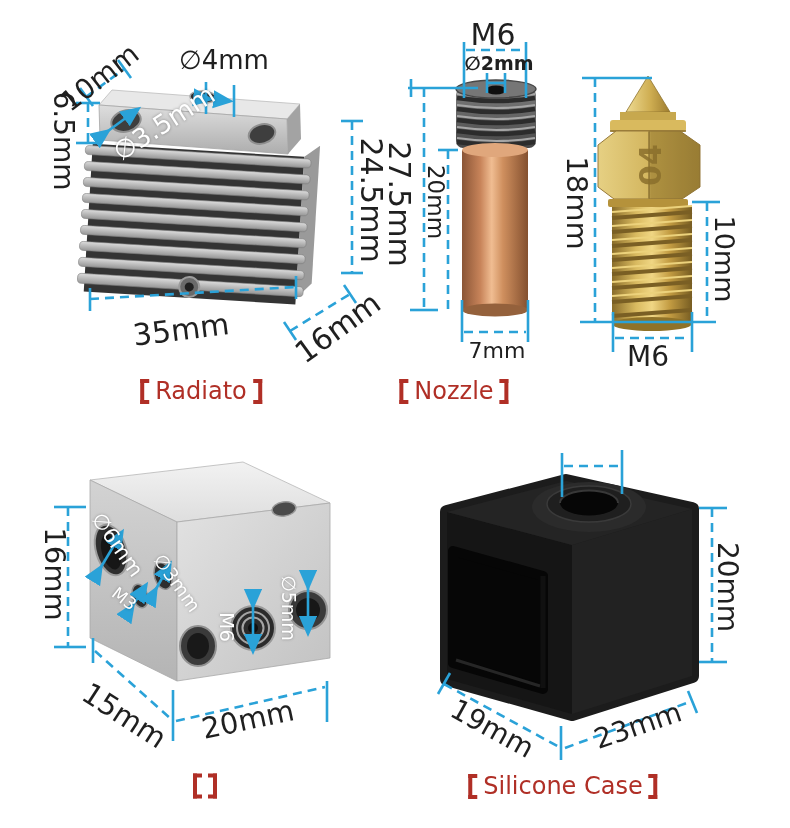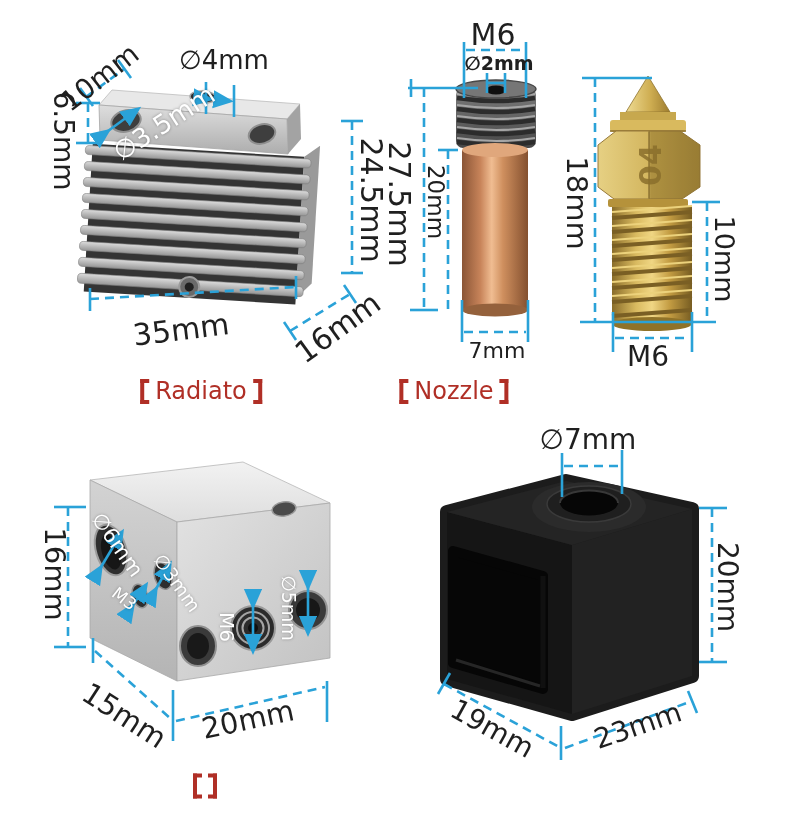--- a/index.html
+++ b/index.html
@@ -291,33 +291,37 @@
 
   <div class="t" style="left:54px;top:574px;font-size:29px;--r:90deg">16mm</div>
   <div class="t tw" style="left:117px;top:545px;font-size:21px;--r:55deg">∅6mm</div>
   <div class="t tw" style="left:124px;top:599px;font-size:17px;--r:38deg">M3</div>
   <div class="t tw" style="left:177px;top:583px;font-size:19px;--r:55deg">∅3mm</div>
   <div class="t tw" style="left:227px;top:627px;font-size:20px;--r:90deg">M6</div>
   <div class="t tw" style="left:288px;top:608px;font-size:19px;--r:90deg">∅5mm</div>
   <div class="t" style="left:124px;top:716px;font-size:29px;--r:33deg">15mm</div>
   <div class="t" style="left:248px;top:720px;font-size:29px;--r:-12deg">20mm</div>
 
-  <div class="t" style="left:588px;top:440px;font-size:28px">∅7mm</div>
   <div class="t" style="left:727px;top:587px;font-size:28px;--r:90deg">20mm</div>
   <div class="t" style="left:492px;top:729px;font-size:28px;--r:29deg">19mm</div>
   <div class="t" style="left:638px;top:726px;font-size:28px;--r:-19deg">23mm</div>
 
   <div class="plabel" style="left:201px;top:391px">
     <span class="bk bkl"></span>
     <span>Radiato</span>
     <span class="bk bkr"></span>
   </div>
   <div class="plabel" style="left:454px;top:391px">
     <span class="bk bkl"></span>
     <span>Nozzle</span>
     <span class="bk bkr"></span>
   </div>
   <div class="plabel" style="left:205px;top:786px">
     <span class="bk bkl"></span>
     <span class="bk bkr"></span>
   </div>
+  <div class="plabel" style="left:563px;top:786px">
+    <span class="bk bkl"></span>
+    <span>Silicone Case</span>
+    <span class="bk bkr"></span>
+  </div>
 
 </div>
 
 </body></html>

